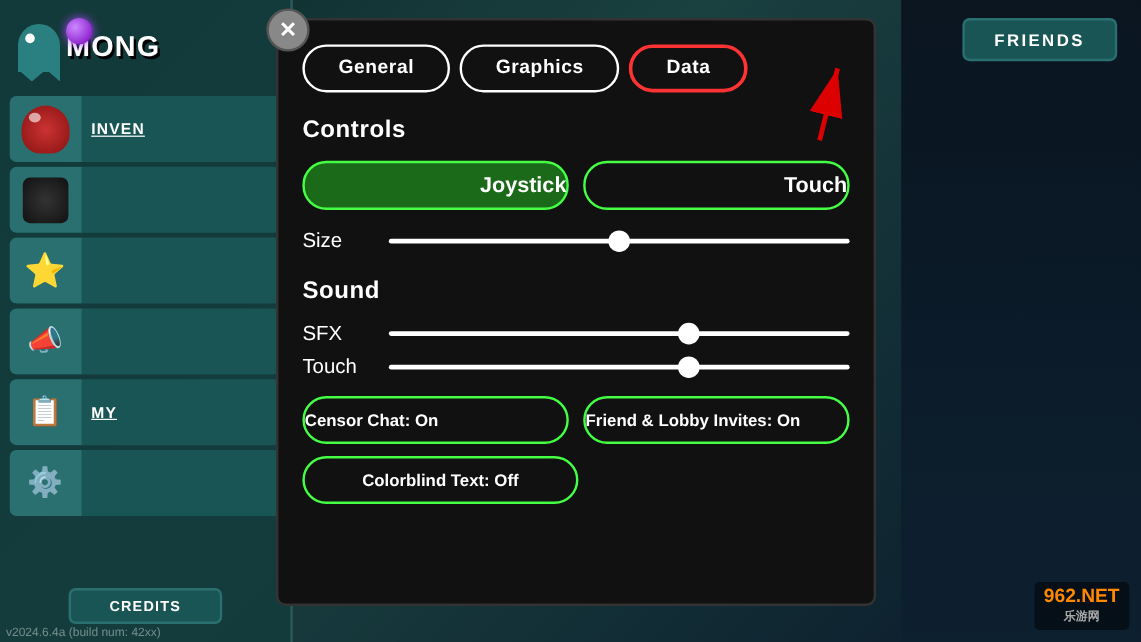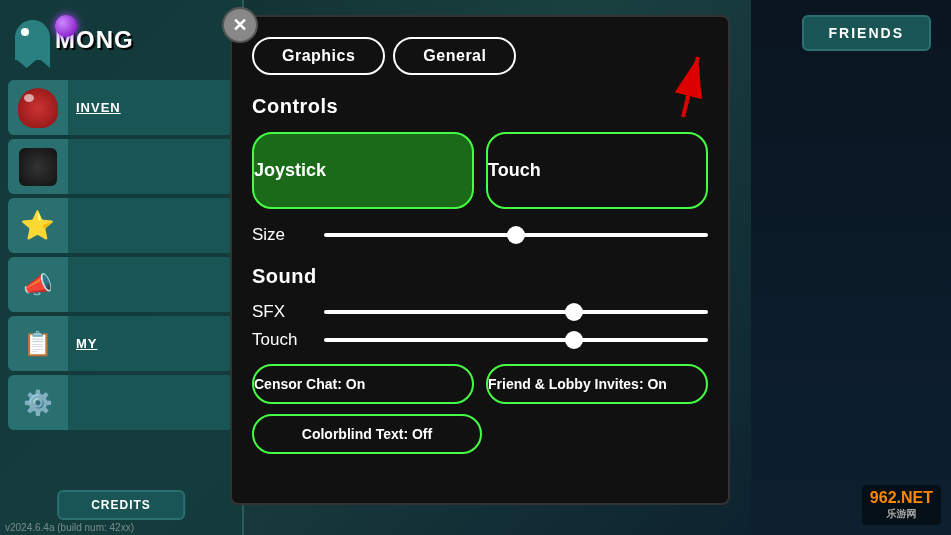--- a/index.html
+++ b/index.html
@@ -266,29 +266,29 @@
     }
 
     
     .controls-buttons {
       display: flex;
       gap: 12px;
       margin-bottom: 16px;
     }
     .ctrl-btn {
       flex: 1;
-      padding: 26px 0;
+      padding: 8px 0;
       border-radius: 20px;
       border: 2px solid #44ff44;
       background: transparent;
       color: white;
       font-size: 18px;
       font-weight: bold;
       cursor: pointer;
-      text-align: left;
+      text-align: right;
     }
     .ctrl-btn.selected {
       background: #1a6a1a;
       border-color: #44ff44;
     }
 
     
     .slider-row {
       display: flex;
       align-items: center;
@@ -468,22 +468,23 @@
 
 <button class="friends-btn">FRIENDS</button>
 
 <div class="settings-modal">
   
   
   <div class="close-btn">✕</div>
 
   
   <div class="tabs">
+    <button class="tab">General</button>
     <button class="tab">Graphics</button>
-    <button class="tab">General</button>
+    <button class="tab active">Data</button>
   </div>
 
   
   <div class="section-title">Controls</div>
   
   <div class="controls-buttons">
     <button class="ctrl-btn selected">Joystick</button>
     <button class="ctrl-btn">Touch</button>
   </div>
 

